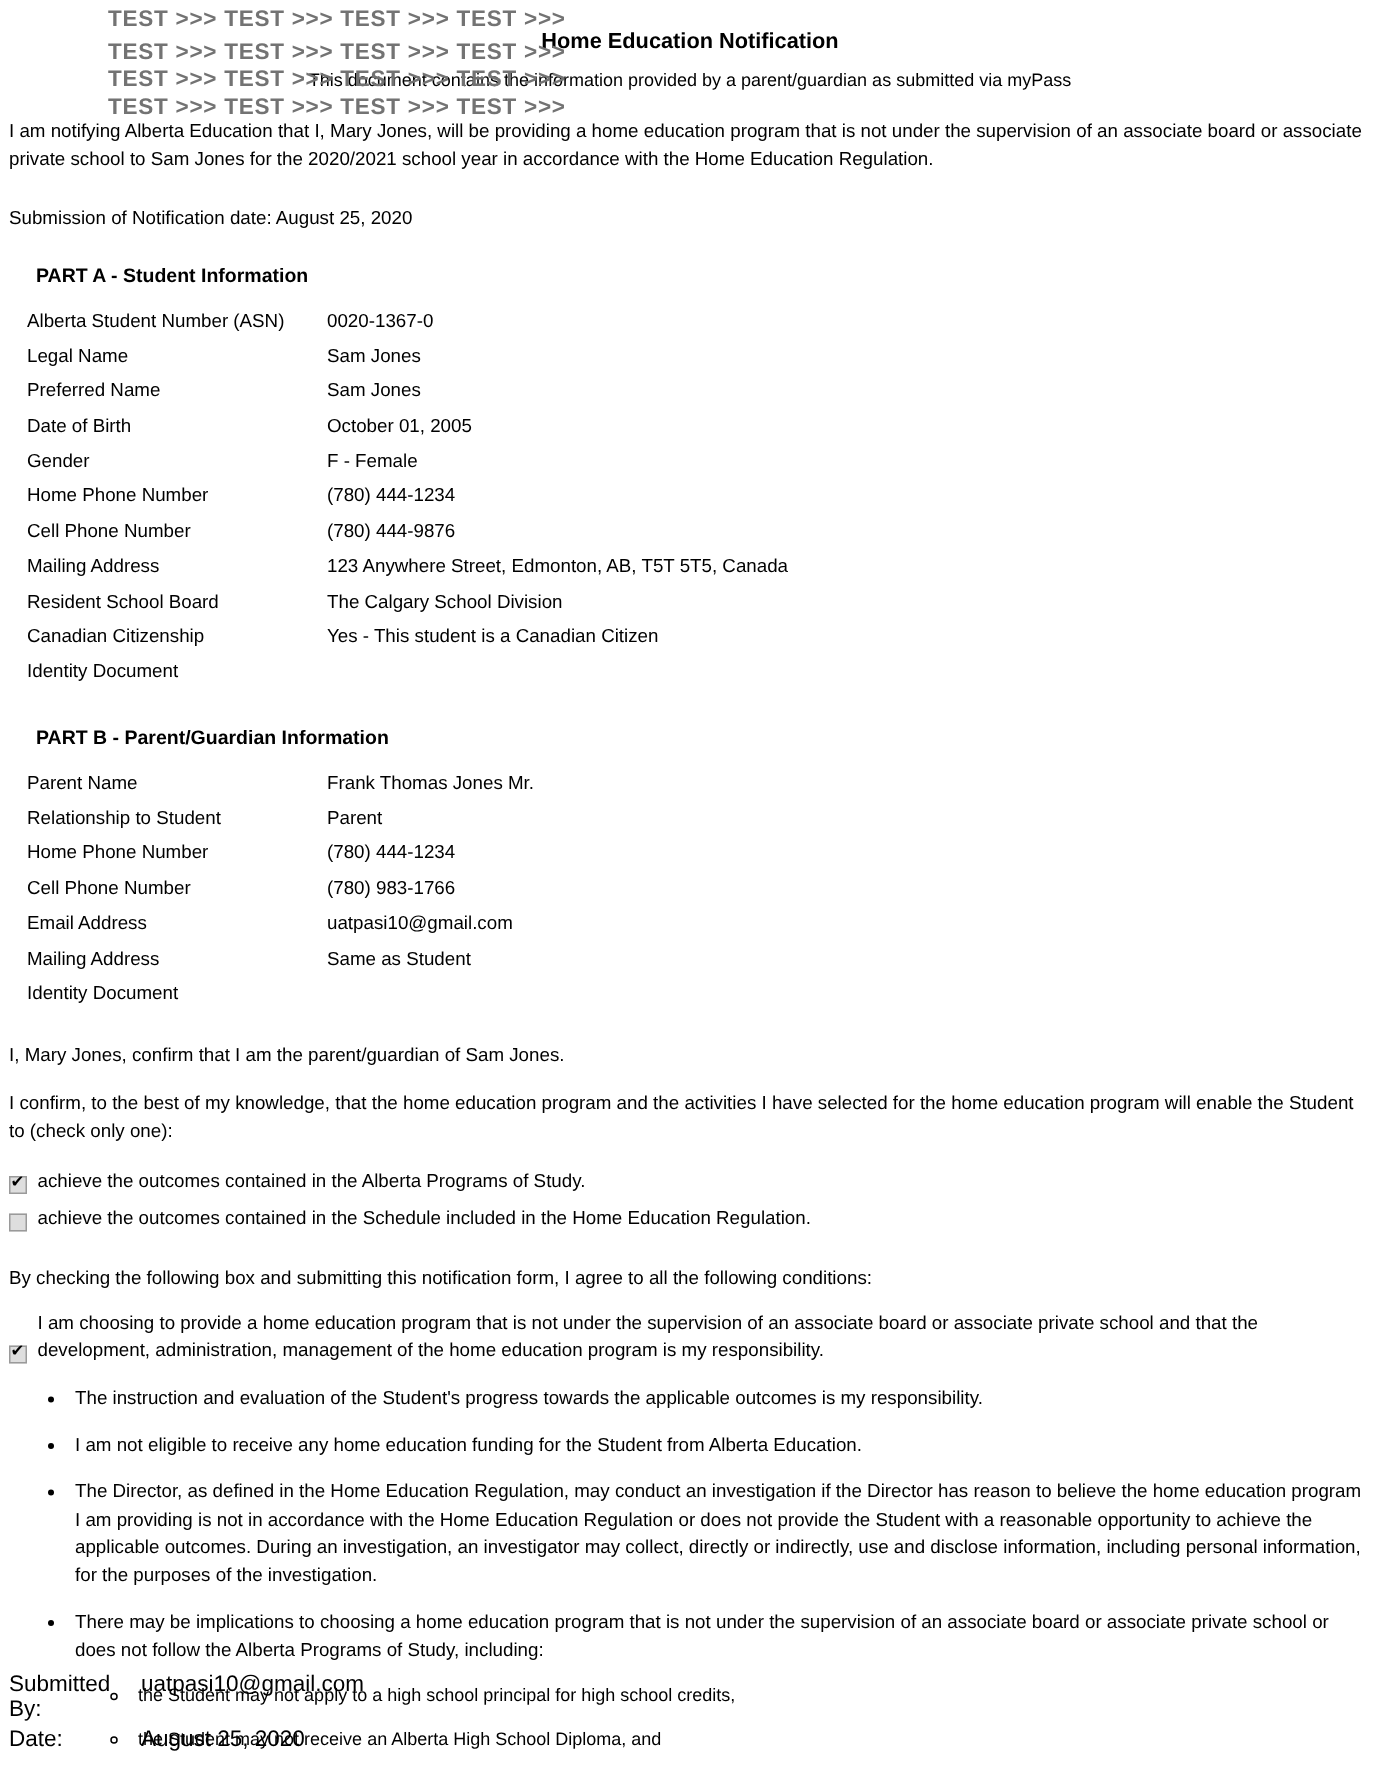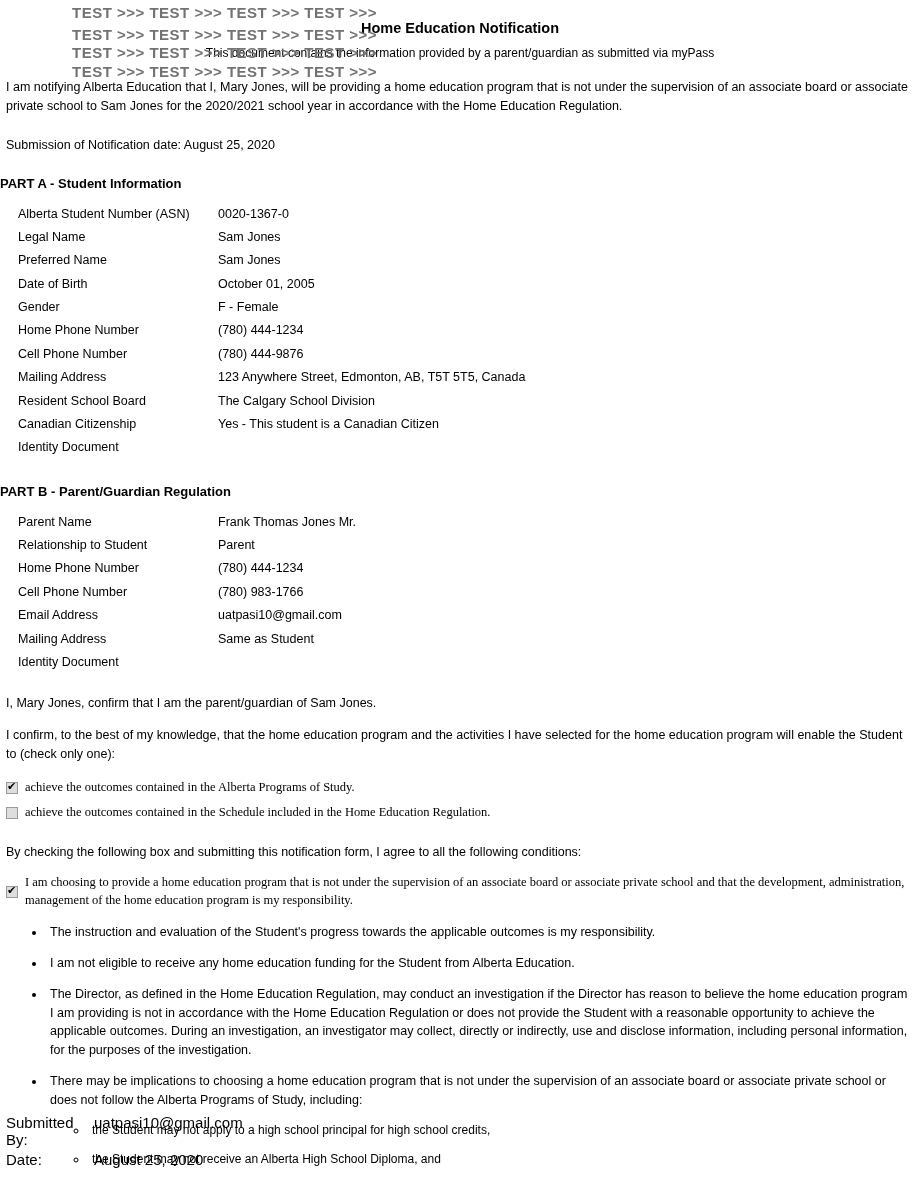--- a/index.html
+++ b/index.html
@@ -71,21 +71,21 @@
     font-size: 12.5px;
   }
   .submission-line {
     margin: 22px 0 0 6px;
     font-size: 12.5px;
   }
 
   .part-heading {
     font-weight: bold;
     font-size: 13px;
-    margin: 24px 0 12px 0;
+    margin: 24px 0 12px 24px;
   }
 
   
   table.fields {
     border-collapse: collapse;
     margin-left: 18px;
   }
   table.fields td {
     padding: 2px 0;
     font-size: 12.5px;
@@ -101,25 +101,24 @@
   }
   .confirm-para {
     margin: 16px 8px 0 6px;
     font-size: 12.5px;
     line-height: 1.5;
   }
 
   
   .check-row {
     display: flex;
-    align-items: center;
+    align-items: flex-end;
     margin: 14px 8px 0 6px;
     font-size: 12.5px;
     line-height: 1.45;
-    font-family: Liberation Serif, serif;
   }
   .check-row.tight { margin-top: 7px; }
   .checkbox {
     width: 12px;
     height: 12px;
     min-width: 12px;
     border: 1px solid #9a9a9a;
     background: #dedede;
     margin-right: 7px;
     margin-top: 2px;
@@ -244,21 +243,21 @@
       <td class="flabel">Canadian Citizenship</td>
       <td class="fvalue">Yes - This student is a Canadian Citizen</td>
     </tr>
     <tr>
       <td class="flabel">Identity Document</td>
       <td class="fvalue"></td>
     </tr>
   </tbody>
     </table>
 
-  <div class="part-heading">PART B - Parent/Guardian Regulation</div>
+  <div class="part-heading">PART B - Parent/Guardian Information</div>
   <table class="fields">
     <tbody>
         <tr>
       <td class="flabel">Parent Name</td>
       <td class="fvalue">Frank Thomas Jones Mr.</td>
     </tr>
     <tr>
       <td class="flabel">Relationship to Student</td>
       <td class="fvalue">Parent</td>
     </tr>

